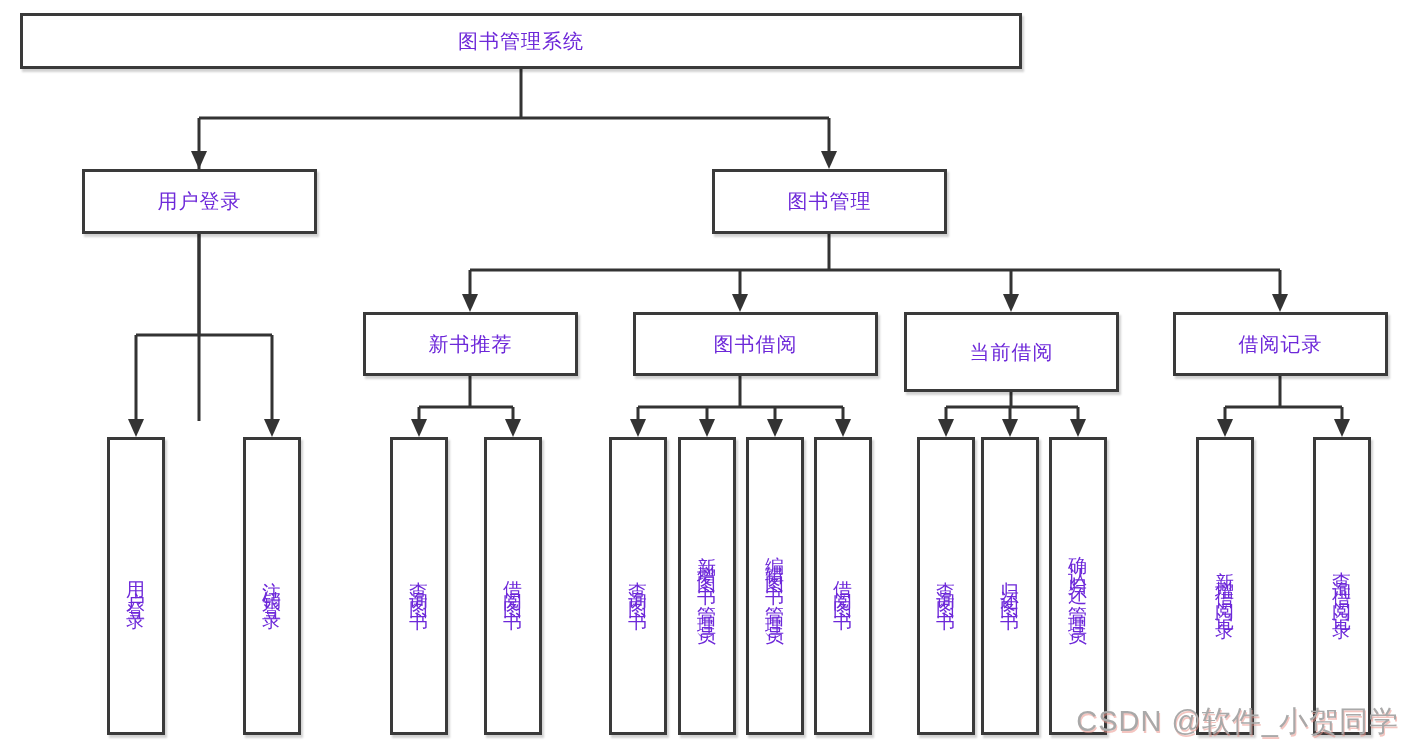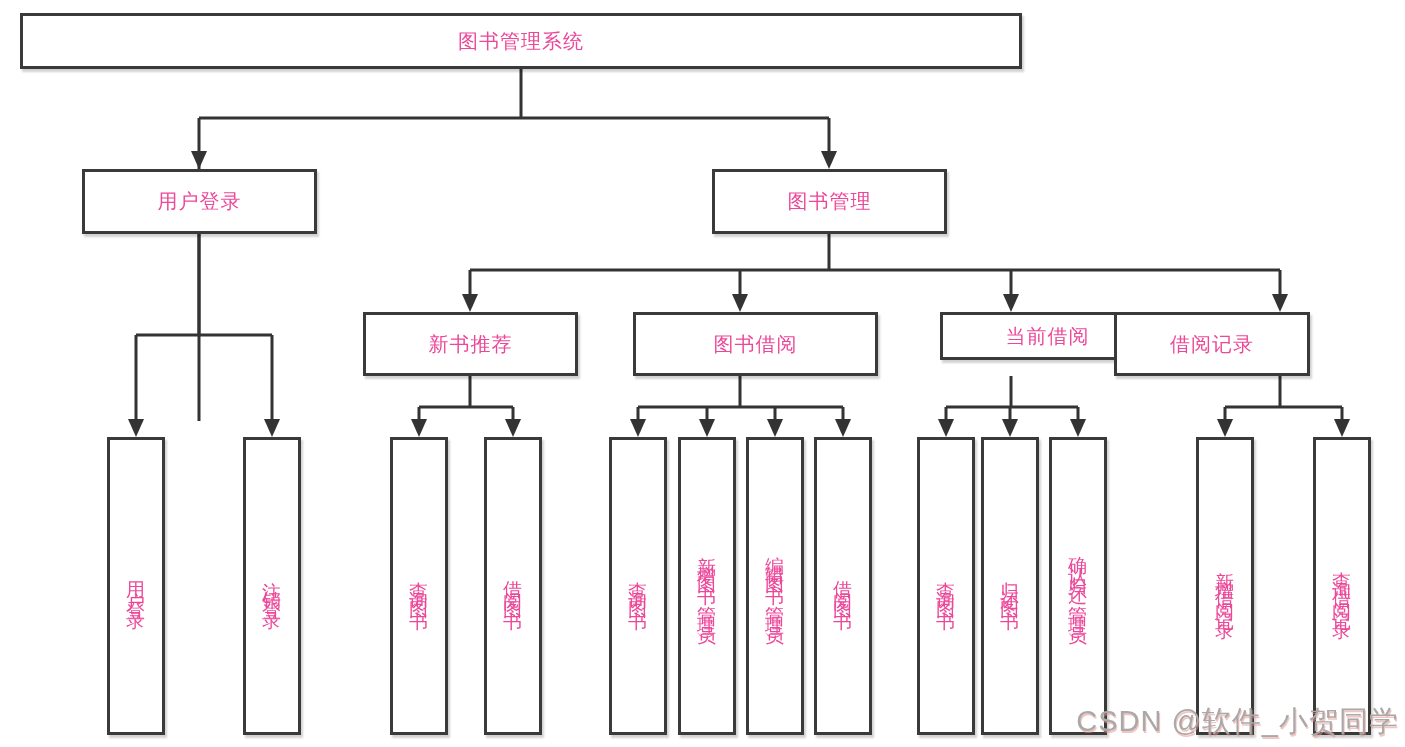--- a/index.html
+++ b/index.html
@@ -15,32 +15,32 @@
   svg.connectors{
     position:absolute;left:0;top:0;width:1405px;height:747px;
   }
   .node{
     position:absolute;
     box-sizing:border-box;
     background:#ffffff;
     border:3px solid #3a3a3a;
     box-shadow:2px 3px 2px rgba(0,0,0,0.18);
     display:flex;align-items:center;justify-content:center;
-    color:#ec4899;
+    color:#6d28d9;
     font-size:20px;
     letter-spacing:1px;
     white-space:nowrap;
   }
   .root{left:20px;top:13px;width:1002px;height:56px;}
   .lv1-a{left:82px;top:169px;width:235px;height:65px;}
   .lv1-b{left:712px;top:169px;width:235px;height:65px;}
   .lv2-a{left:363px;top:312px;width:215px;height:64px;}
   .lv2-b{left:633px;top:312px;width:245px;height:64px;}
-  .lv2-c{left:904px;top:312px;width:215px;height:48px;margin-left:36px;}
-  .lv2-d{left:1114px;top:312px;width:196px;height:64px;}
+  .lv2-c{left:904px;top:312px;width:215px;height:80px;}
+  .lv2-d{left:1173px;top:312px;width:215px;height:64px;}
   .leaf{
     top:437px;width:58px;height:298px;
     border-width:3px;
     font-size:19px;
     writing-mode:vertical-rl;
     text-orientation:mixed;
     letter-spacing:10px;
     line-height:1;
     white-space:normal;
   }

